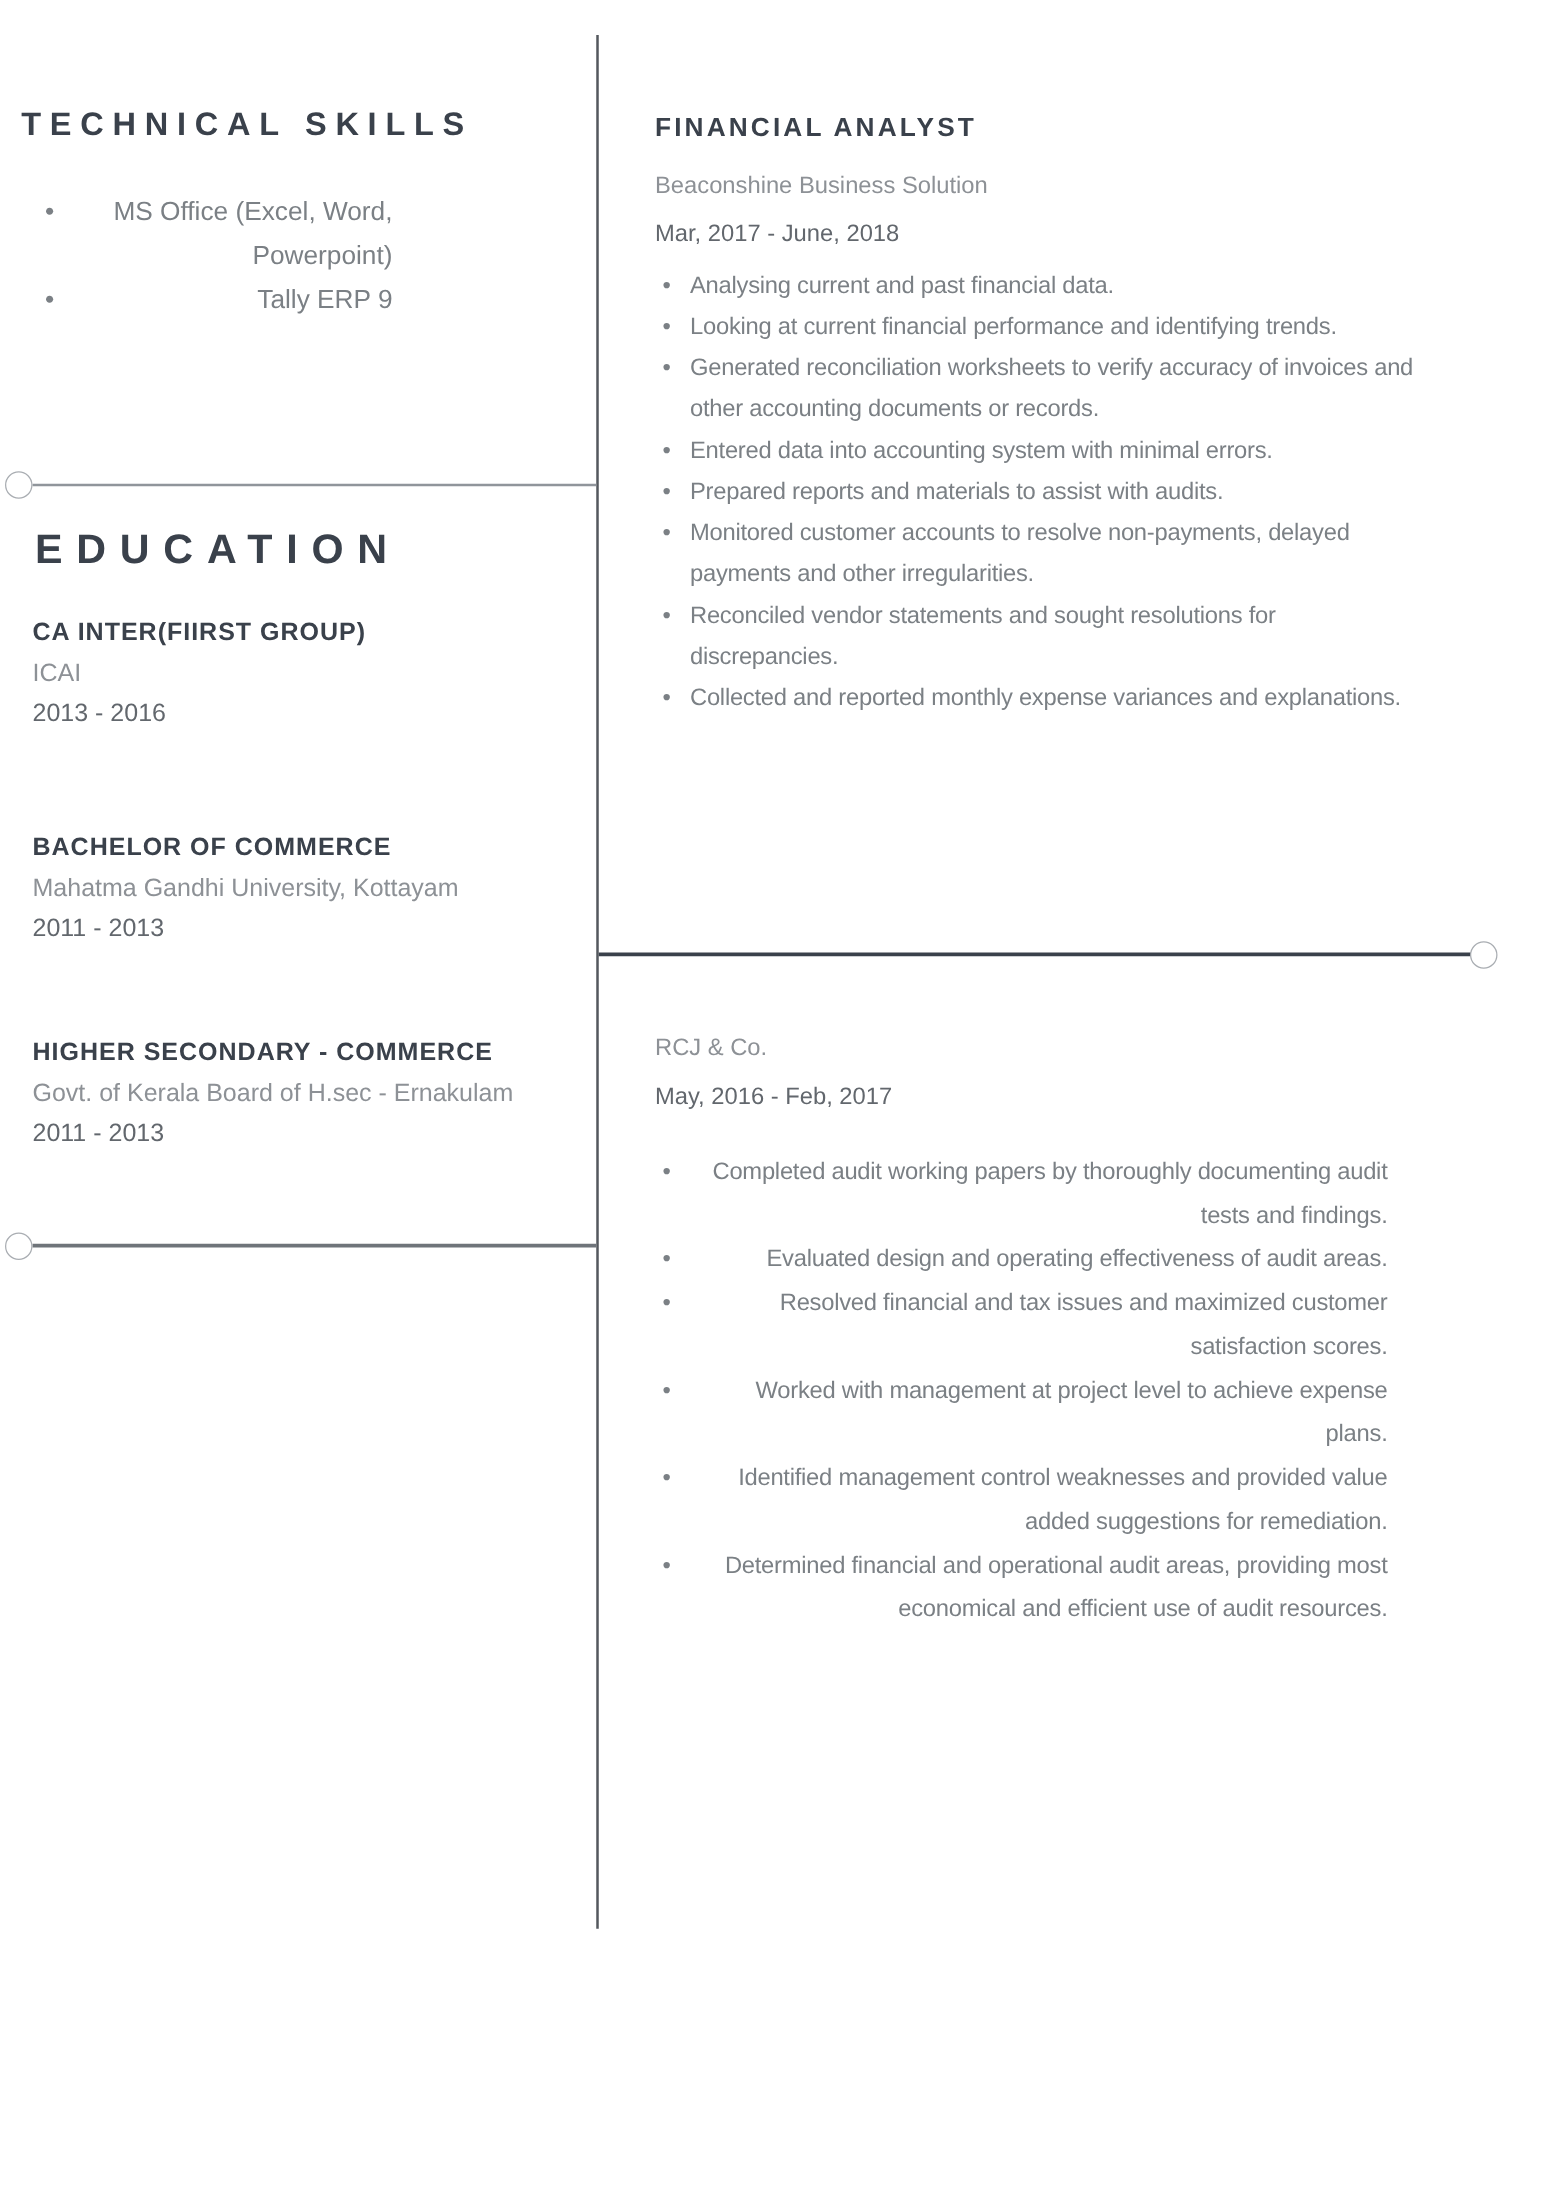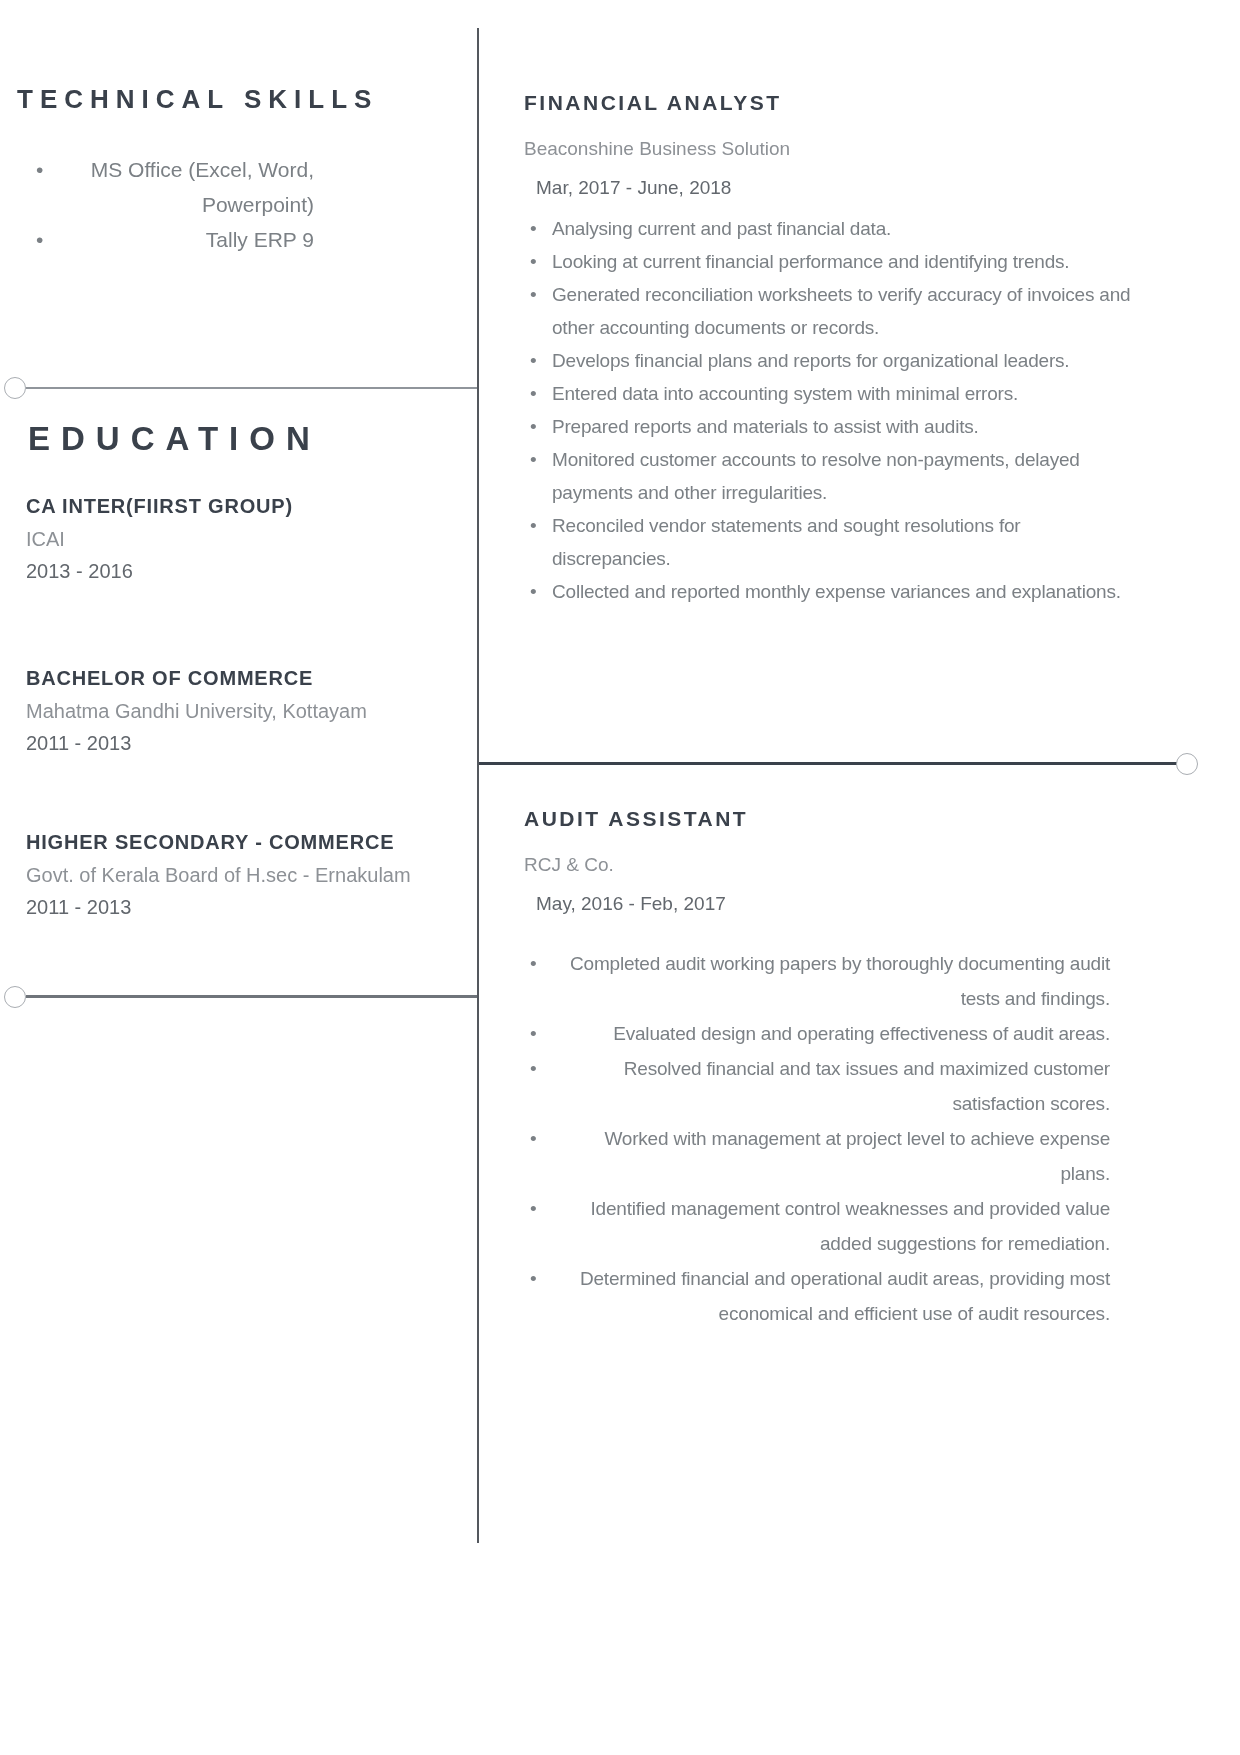--- a/index.html
+++ b/index.html
@@ -71,21 +71,21 @@
 
   
   .job { position: absolute; left: 524px; width: 640px; }
   #job-0 { top: 90px; }
   #job-1 { top: 806px; }
   .job-title {
     font-size: 21px; font-weight: bold; letter-spacing: 2.5px;
     color: #3a414b; line-height: 26px; white-space: nowrap;
   }
   .job-company { font-size: 19px; color: #8d9196; line-height: 23px; margin-top: 21px; }
-  .job-dates { font-size: 19px; color: #62676d; line-height: 21px; margin-top: 17px; margin-left: 12px; }
+  .job-dates { font-size: 19px; color: #62676d; line-height: 21px; margin-top: 17px; }
   .job-bullets {
     margin: 0; padding: 0; list-style: none;
     font-size: 19px; letter-spacing: -0.2px; color: #7b8085;
   }
   #job-0 .job-bullets { margin-top: 14px; width: 610px; line-height: 33px; }
   #job-1 .job-bullets { margin-top: 32px; width: 586px; line-height: 35px; text-align: right; }
   .job-bullets li { position: relative; padding-left: 28px; }
   .job-bullets li::before { content: "\2022"; position: absolute; left: 6px; }
 </style>
 </head>
@@ -135,34 +135,32 @@
   <div>
 
     <div class="job" id="job-0">
       <div class="job-title">FINANCIAL ANALYST</div>
       <div class="job-company">Beaconshine Business Solution</div>
       <div class="job-dates">Mar, 2017 - June, 2018</div>
       <ul class="job-bullets">
         <li>Analysing current and past financial data.</li>
         <li>Looking at current financial performance and identifying trends.</li>
         <li>Generated reconciliation worksheets to verify accuracy of invoices and other accounting documents or records.</li>
-        <li>Develops financial plans and reports for organizational leaders.</li>
         <li>Entered data into accounting system with minimal errors.</li>
         <li>Prepared reports and materials to assist with audits.</li>
         <li>Monitored customer accounts to resolve non-payments, delayed payments and other irregularities.</li>
         <li>Reconciled vendor statements and sought resolutions for discrepancies.</li>
         <li>Collected and reported monthly expense variances and explanations.</li>
       </ul>
     </div>
 
     <div class="divider-line" id="divider3-line"></div>
     <div class="divider-circle" id="divider3-circle"></div>
 
     <div class="job" id="job-1">
-      <div class="job-title">AUDIT ASSISTANT</div>
       <div class="job-company">RCJ &amp; Co.</div>
       <div class="job-dates">May, 2016 - Feb, 2017</div>
       <ul class="job-bullets">
         <li>Completed audit working papers by thoroughly documenting audit tests and findings.</li>
         <li>Evaluated design and operating effectiveness of audit areas.</li>
         <li>Resolved financial and tax issues and maximized customer satisfaction scores.</li>
         <li>Worked with management at project level to achieve expense plans.</li>
         <li>Identified management control weaknesses and provided value added suggestions for remediation.</li>
         <li>Determined financial and operational audit areas, providing most economical and efficient use of audit resources.</li>
       </ul>

